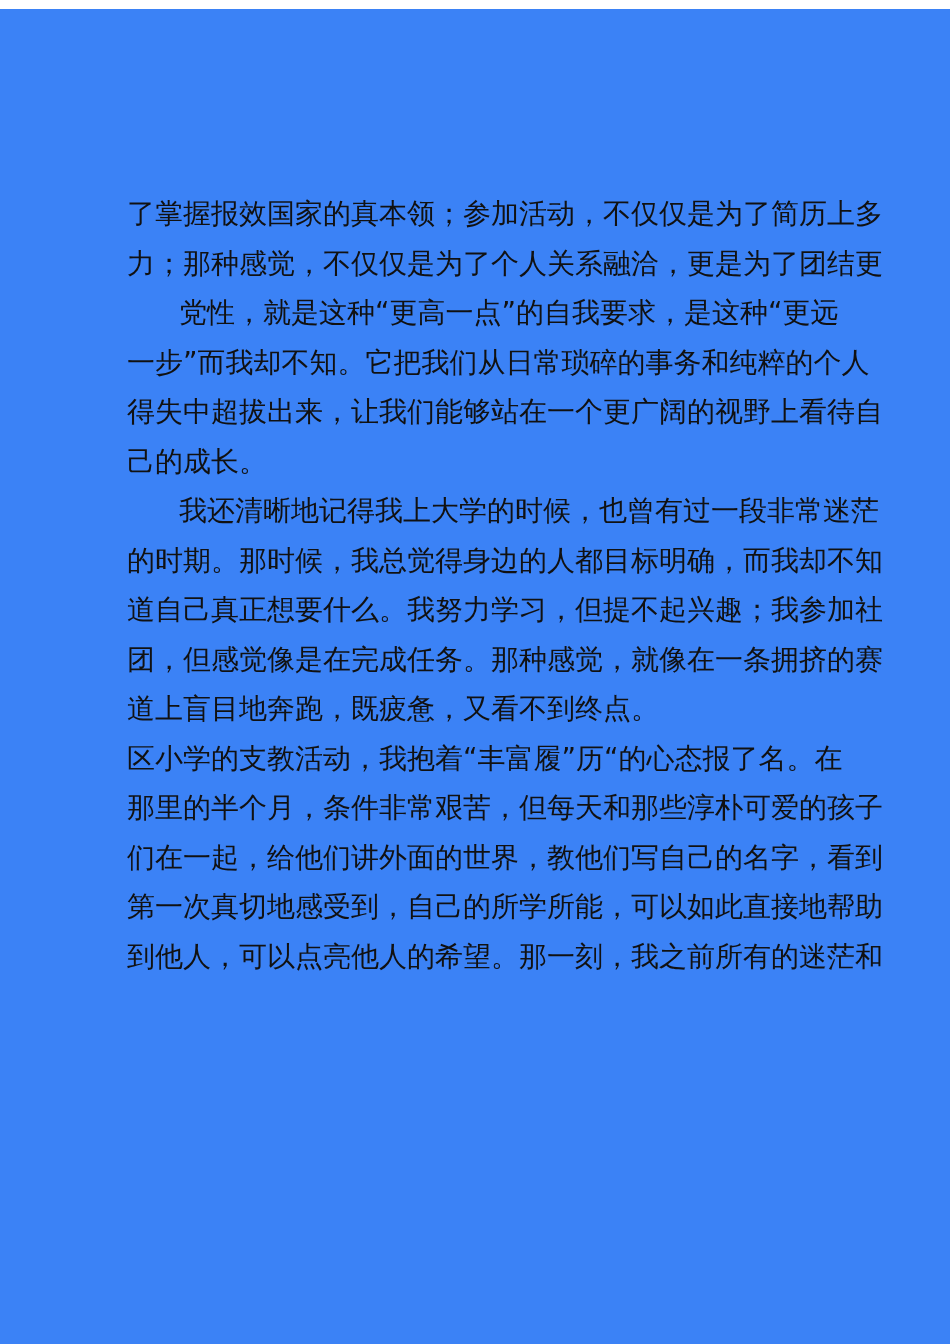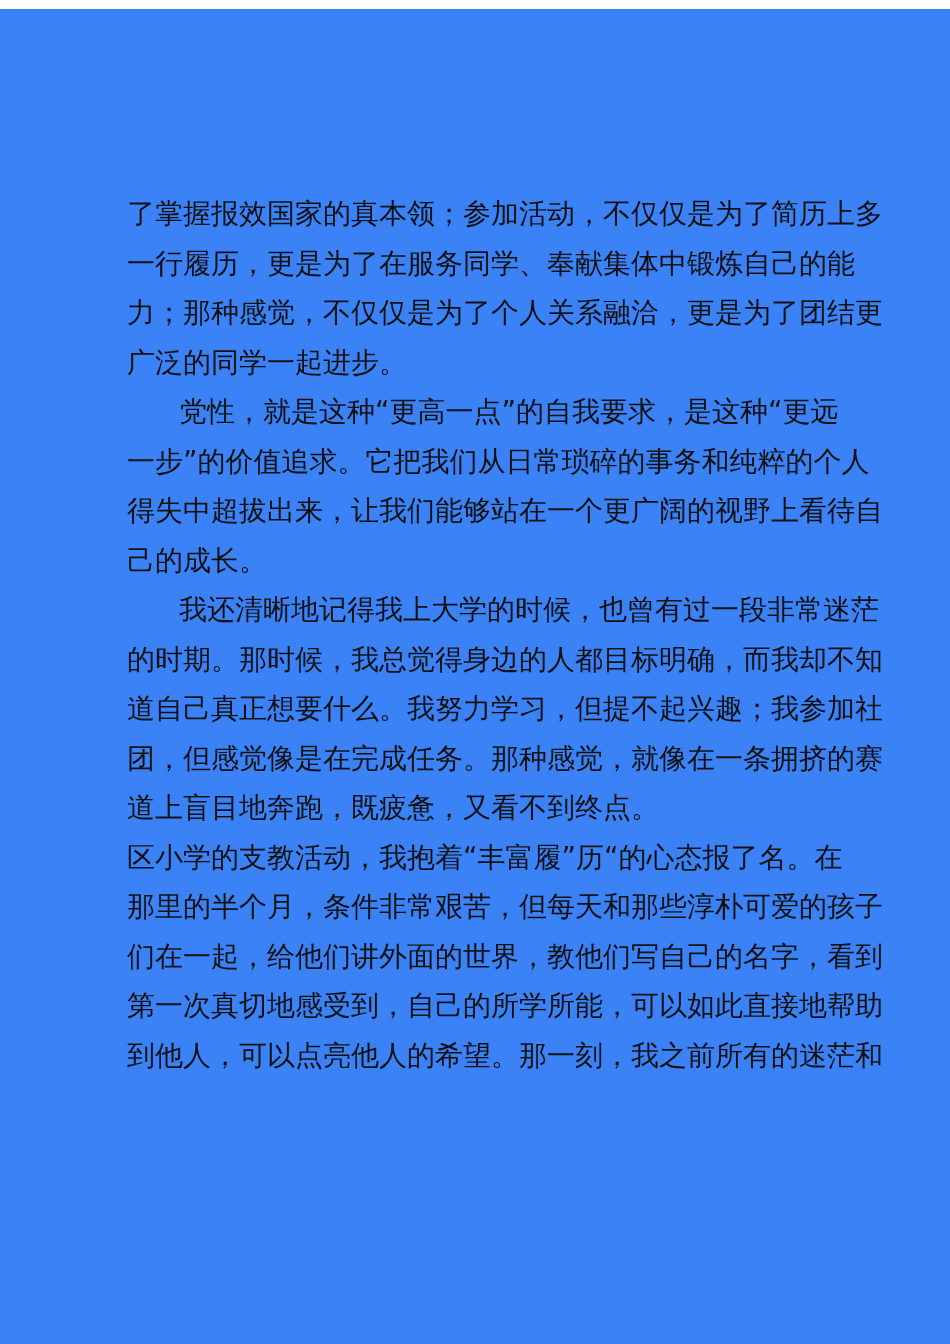--- a/index.html
+++ b/index.html
@@ -47,28 +47,26 @@
   }
 </style>
 </head>
 <body>
 
 <div class="page">
   <div class="content">
 
     <div>
       <span class="line">了掌握报效国家的真本领；参加活动，不仅仅是为了简历上多</span>
-      <span class="line">一行履历，更是为了在服务同学、奉献集体中锻炼自己的能</span>
       <span class="line">力；那种感觉，不仅仅是为了个人关系融洽，更是为了团结更</span>
-      <span class="line last">广泛的同学一起进步。</span>
     </div>
 
     <div>
       <span class="line indent">党性，就是这种“更高一点”的自我要求，是这种“更远</span>
-      <span class="line">一步”的价值追求。它把我们从日常琐碎的事务和纯粹的个人</span>
+      <span class="line">一步”而我却不知。它把我们从日常琐碎的事务和纯粹的个人</span>
       <span class="line">得失中超拔出来，让我们能够站在一个更广阔的视野上看待自</span>
       <span class="line last">己的成长。</span>
     </div>
 
     <div>
       <span class="line indent">我还清晰地记得我上大学的时候，也曾有过一段非常迷茫</span>
       <span class="line">的时期。那时候，我总觉得身边的人都目标明确，而我却不知</span>
       <span class="line">道自己真正想要什么。我努力学习，但提不起兴趣；我参加社</span>
       <span class="line">团，但感觉像是在完成任务。那种感觉，就像在一条拥挤的赛</span>
       <span class="line last">道上盲目地奔跑，既疲惫，又看不到终点。</span>

